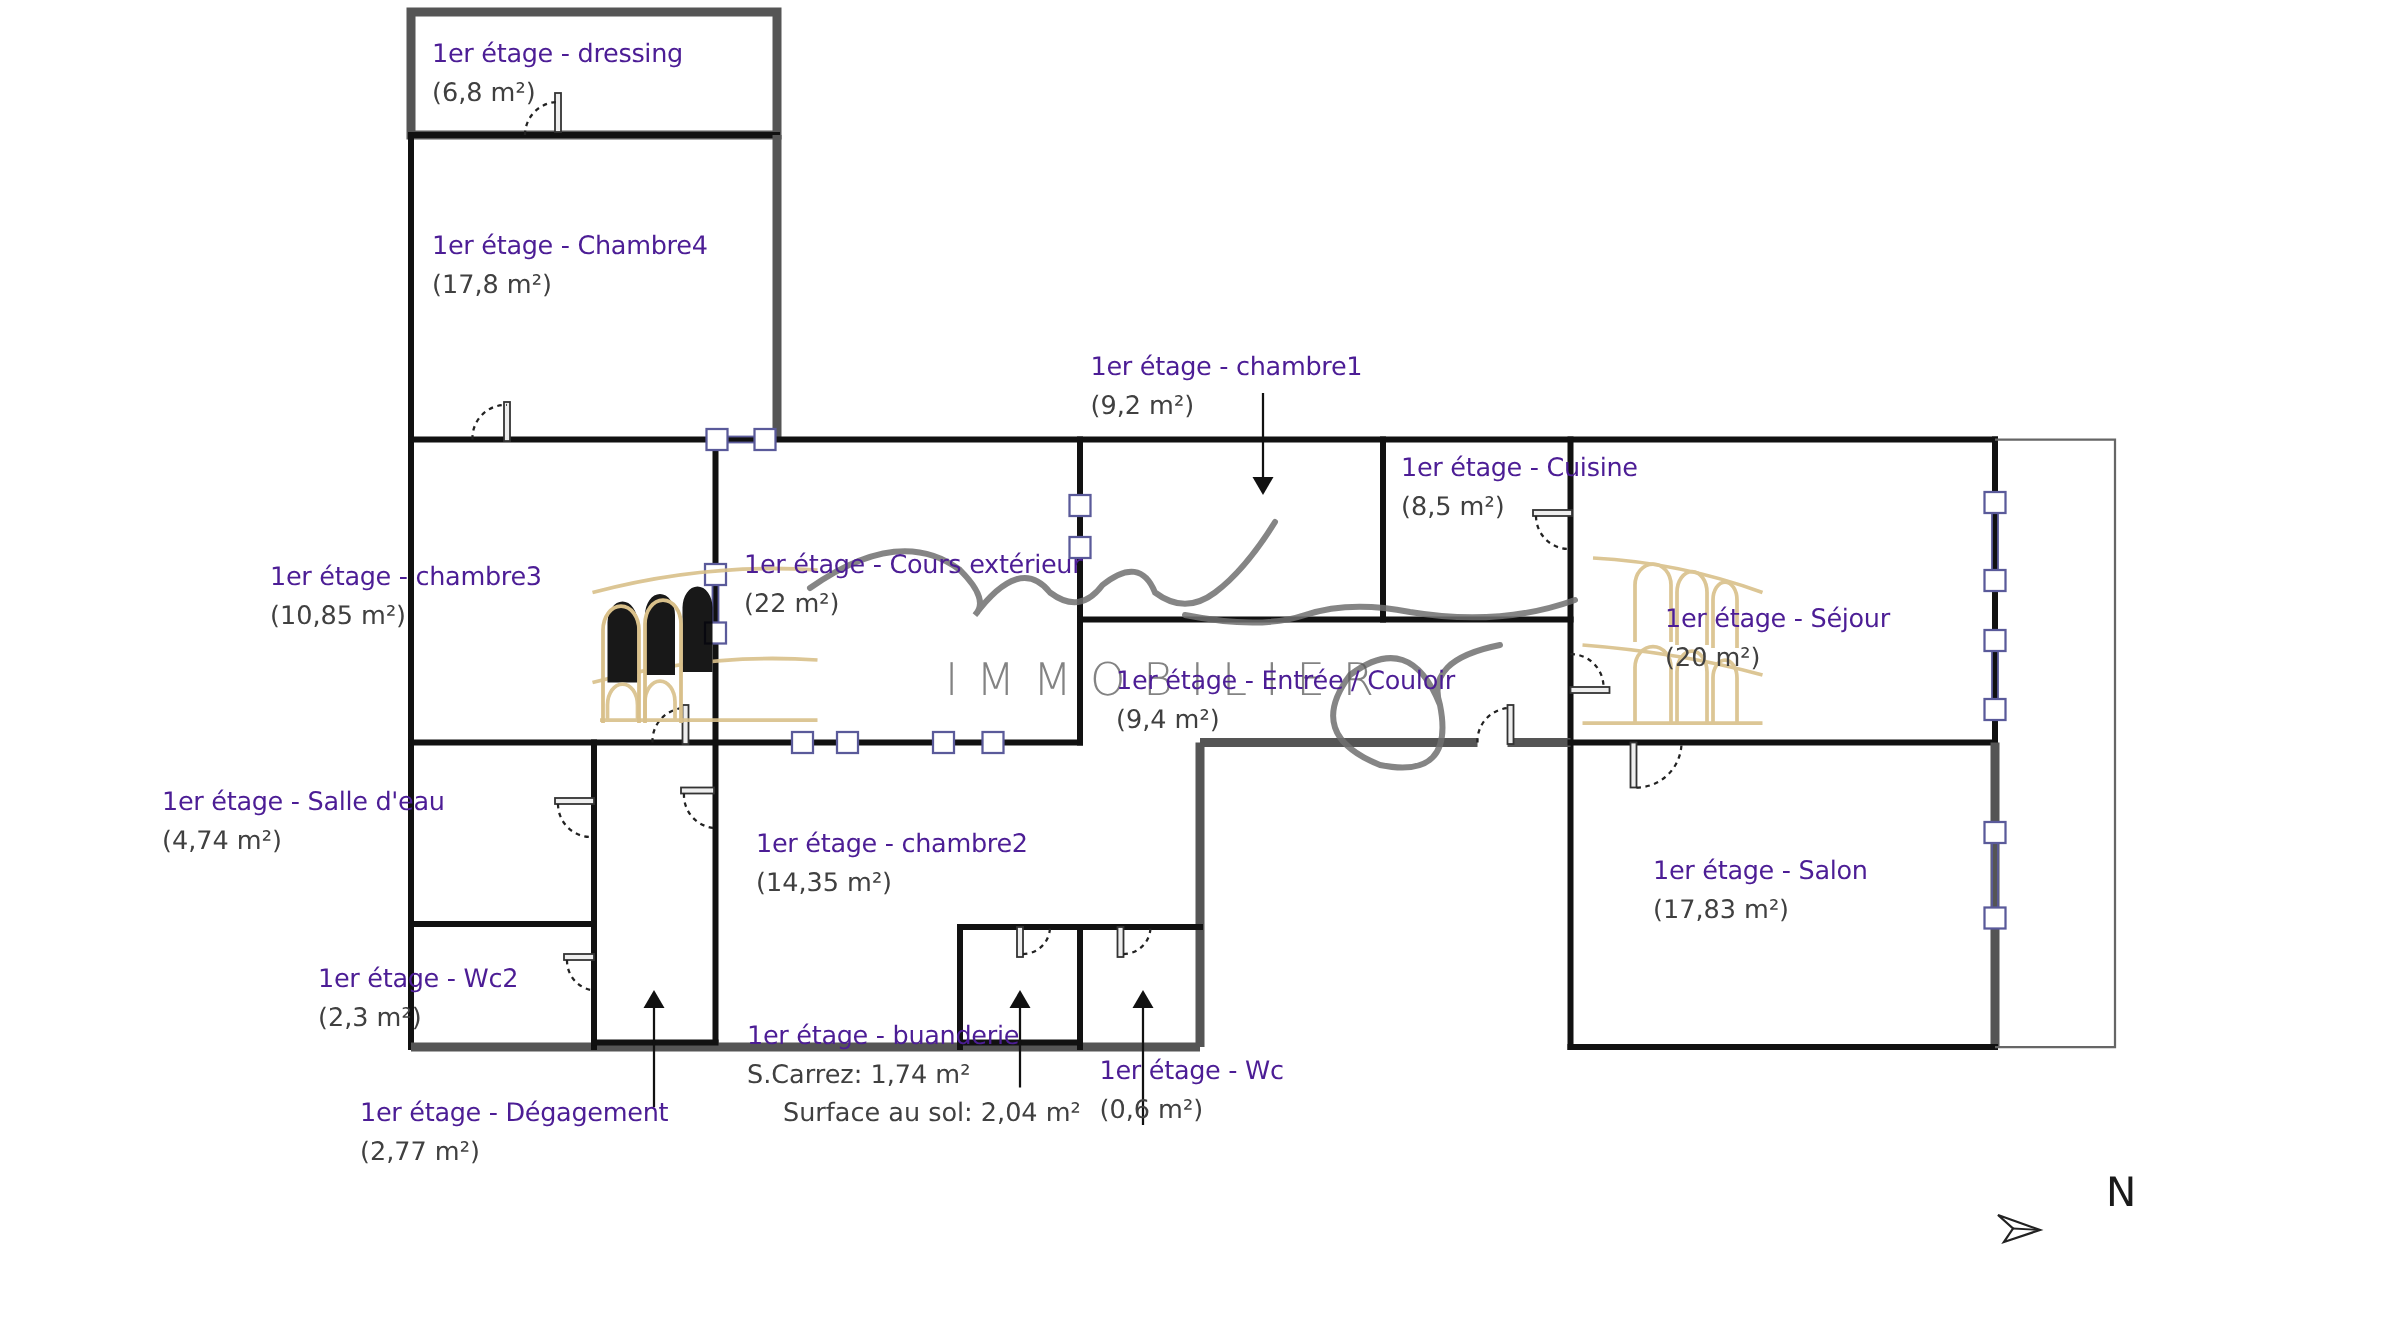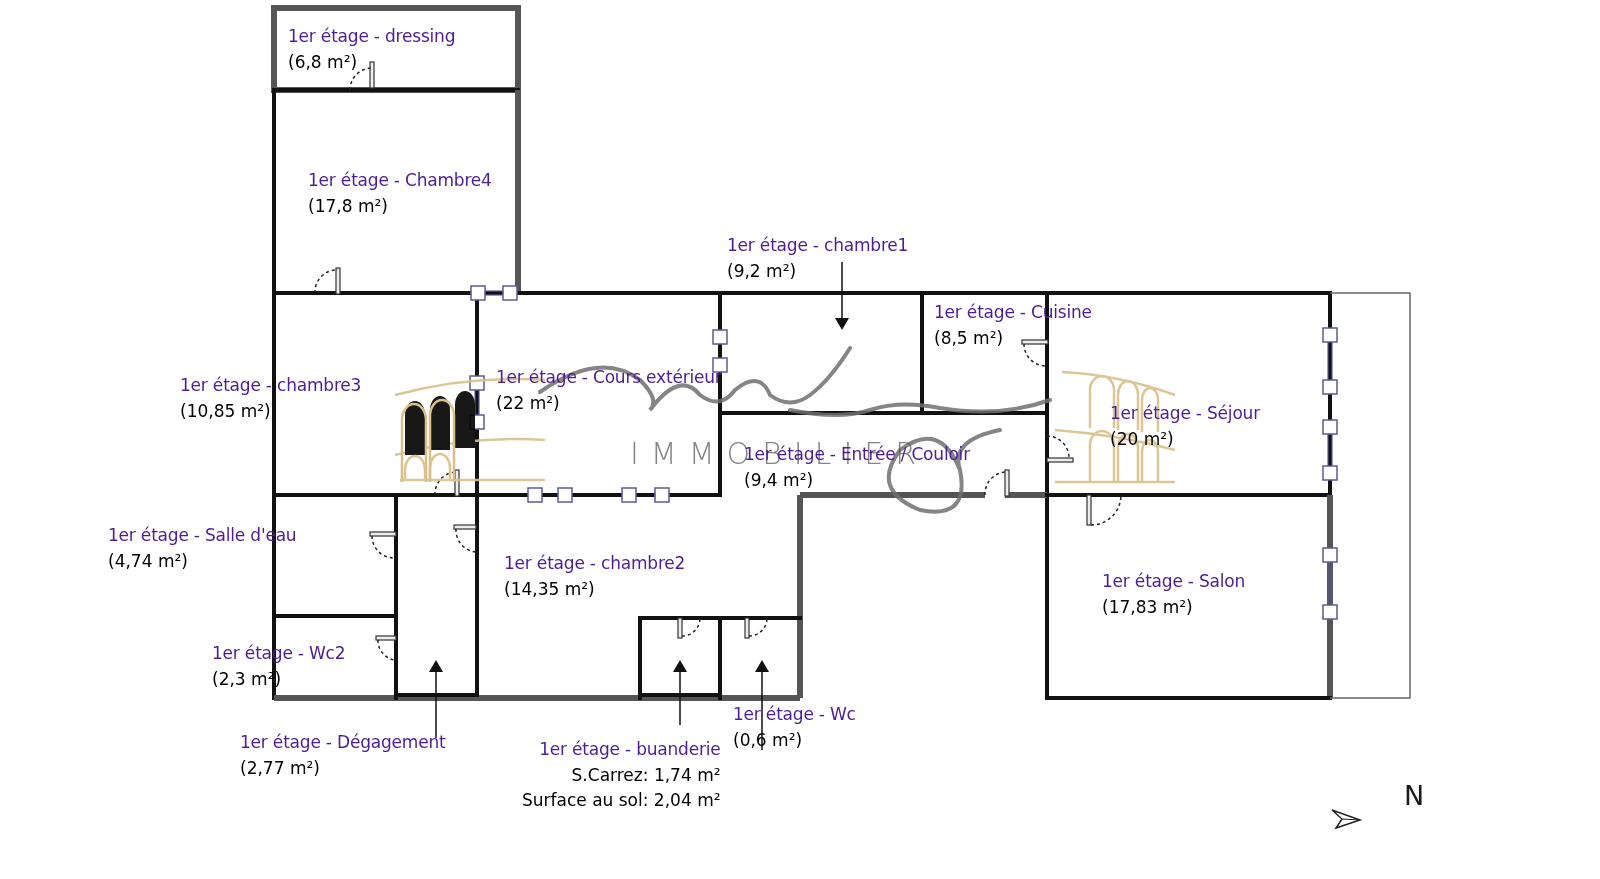--- a/index.html
+++ b/index.html
@@ -1,21 +1,21 @@
 <!DOCTYPE html>
 <html><head>
 <meta charset="utf-8">
 <style>
   html, body { margin: 0; padding: 0; background: #ffffff; }
   body { width: 1600px; height: 879px; position: relative; overflow: hidden;
          font-family: "DejaVu Sans", "Liberation Sans", sans-serif; }
   #plan { position: absolute; left: 0; top: 0; }
   .label { position: absolute; white-space: nowrap; line-height: 1; }
   .label .name { font-weight: normal; font-size: 17px; color: #4c1d95; display: block; letter-spacing: -0.2px; }
-  .label .area { font-size: 17px; color: #000000; display: block; margin-top: 9px; }
+  .label .area { font-size: 17px; color: #404040; display: block; margin-top: 9px; }
   .label .area + .area { margin-top: 8px; margin-left: 24px; }
   .compass-n { position: absolute; left: 1404px; top: 780px; font-size: 27px; color: #1a1a1a; font-family: "DejaVu Sans", sans-serif; }
   .wm-text { position: absolute; left: 630px; top: 436px; font-size: 30px; letter-spacing: 12px; color: rgba(90,90,90,0.75); font-family: "DejaVu Sans", sans-serif; font-weight: 300; }
 </style>
 </head>
 <body>
 
 <svg id="plan" width="1600" height="879" viewBox="0 0 1600 879">
   <defs>
     <style>
@@ -165,21 +165,21 @@
     <line x1="1342" y1="819" x2="1360" y2="820" stroke="#222" stroke-width="1.2"></line>
   </g>
 </svg>
 
 <div class="wm-text">IMMOBILIER</div>
 
 <div class="label" style="left:288px; top:28px;">
   <span class="name">1er étage - dressing</span>
   <span class="area">(6,8 m²)</span>
 </div>
-<div class="label" style="left:288px; top:172px;margin-left:20px;">
+<div class="label" style="left:288px; top:156px;">
   <span class="name">1er étage - Chambre4</span>
   <span class="area">(17,8 m²)</span>
 </div>
 <div class="label" style="left:727px; top:237px;">
   <span class="name">1er étage - chambre1</span>
   <span class="area">(9,2 m²)</span>
 </div>
 <div class="label" style="left:934px; top:304px;">
   <span class="name">1er étage - Cuisine</span>
   <span class="area">(8,5 m²)</span>
@@ -213,21 +213,21 @@
   <span class="area">(17,83 m²)</span>
 </div>
 <div class="label" style="left:170px; top:645px;margin-left:42px;">
   <span class="name">1er étage - Wc2</span>
   <span class="area">(2,3 m²)</span>
 </div>
 <div class="label" style="left:240px; top:734px;">
   <span class="name">1er étage - Dégagement</span>
   <span class="area">(2,77 m²)</span>
 </div>
-<div class="label" style="left:498px; top:741px;text-align:right;">
+<div class="label" style="left:498px; top:683px;">
   <span class="name">1er étage - buanderie</span>
   <span class="area">S.Carrez: 1,74 m²</span>
   <span class="area">Surface au sol: 2,04 m²</span>
 </div>
 <div class="label" style="left:733px; top:706px;">
   <span class="name">1er étage - Wc</span>
   <span class="area">(0,6 m²)</span>
 </div>
 
 <div class="compass-n">N</div>

